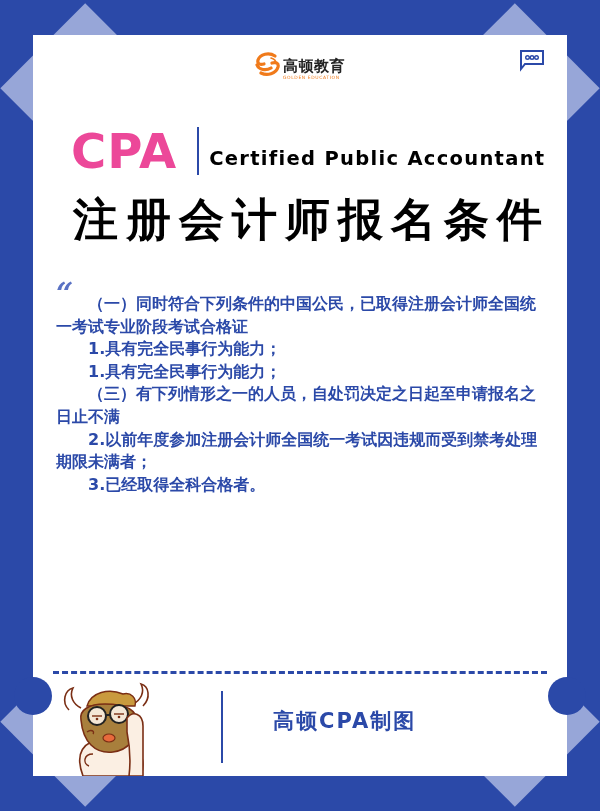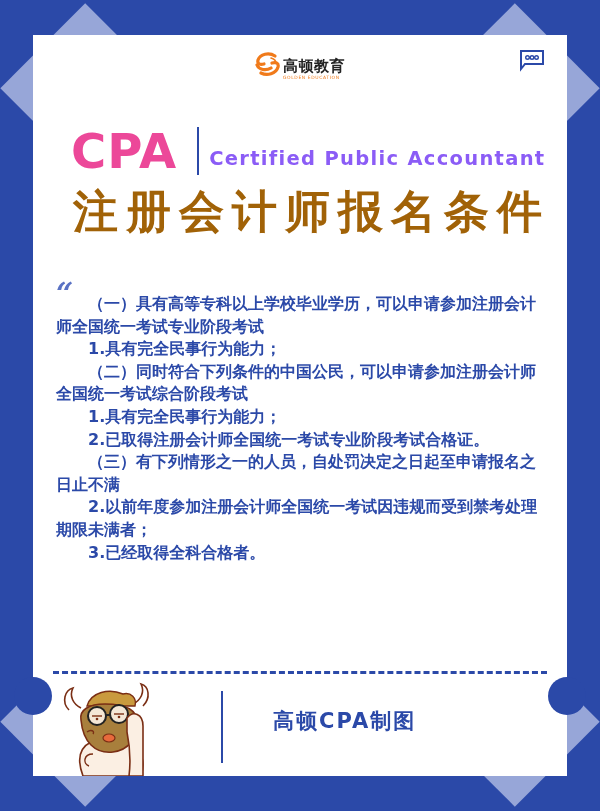--- a/index.html
+++ b/index.html
@@ -75,30 +75,30 @@
     }
     .title-divider {
       width: 2px; height: 48px;
       background: #2b49a8;
       margin: 0 10px 0 20px;
     }
     .cpa-full {
       font-family: "DejaVu Sans", sans-serif;
       font-weight: bold;
       font-size: 19.5px;
-      color: #8b5cf6;
+      color: #000000;
       letter-spacing: 1.3px;
       margin-top: 14px;
     }
     .main-title {
       position: absolute;
-      left: 40px; top: 154px;
+      left: 40px; top: 162px;
       font-size: 45px;
       font-weight: bold;
-      color: #a16207;
+      color: #000000;
       letter-spacing: 8px;
       line-height: 1;
       white-space: nowrap;
     }
 
     .quote-mark {
       position: absolute;
       left: 23px; top: 244px;
       font-size: 30px;
       font-weight: bold;
@@ -171,25 +171,23 @@
     <span class="cpa">CPA</span>
     <span class="title-divider"></span>
     <span class="cpa-full">Certified Public Accountant</span>
   </div>
 
   <div class="main-title">注册会计师报名条件</div>
 
   <div class="quote-mark">“</div>
 
   <div class="body-text">
-    <p class="indent">（一）具有高等专科以上学校毕业学历，可以申请参加注册会计师全国统一考试专业阶段考试</p>
+    <p class="indent">（一）同时符合下列条件的中国公民，已取得注册会计师全国统一考试专业阶段考试合格证</p>
     <p class="indent">1.具有完全民事行为能力；</p>
-    <p class="indent">（二）同时符合下列条件的中国公民，可以申请参加注册会计师全国统一考试综合阶段考试</p>
     <p class="indent">1.具有完全民事行为能力；</p>
-    <p class="indent">2.已取得注册会计师全国统一考试专业阶段考试合格证。</p>
     <p class="indent">（三）有下列情形之一的人员，自处罚决定之日起至申请报名之日止不满</p>
     <p class="indent">2.以前年度参加注册会计师全国统一考试因违规而受到禁考处理期限未满者；</p>
     <p class="indent">3.已经取得全科合格者。</p>
   </div>
 
   <div class="notch notch-l"></div>
   <div class="notch notch-r"></div>
   <div class="dashed"></div>
 
   <svg class="mascot" viewBox="0 0 112 96">

